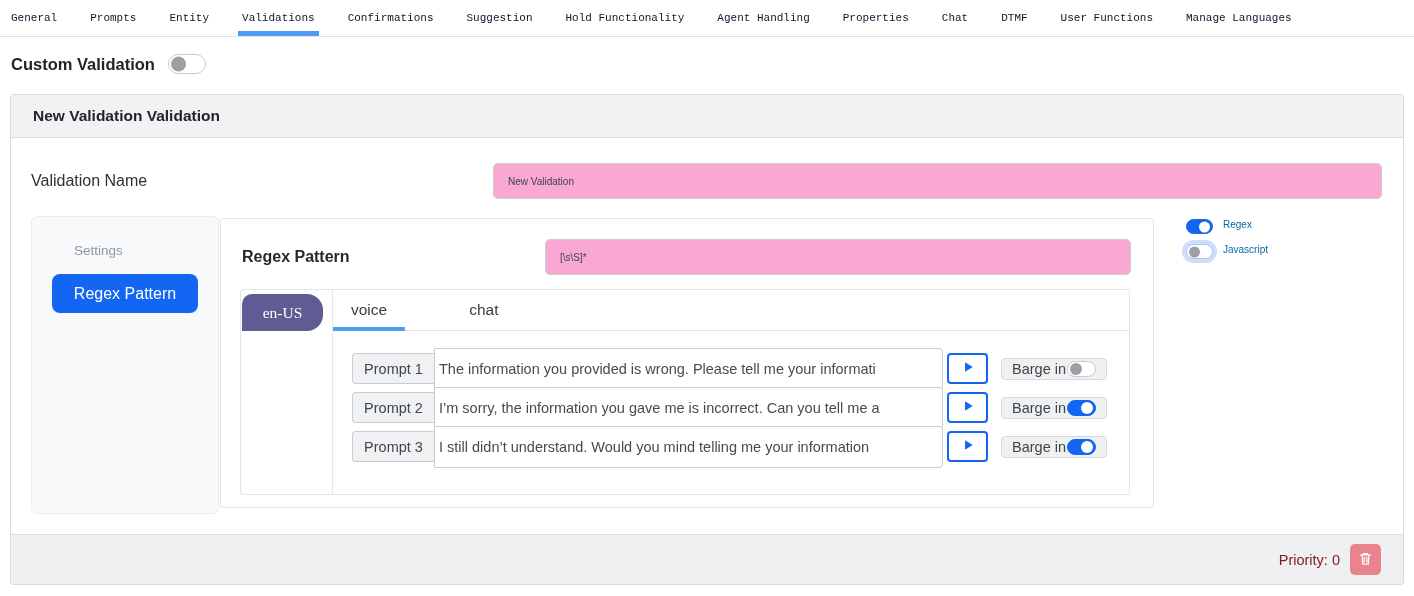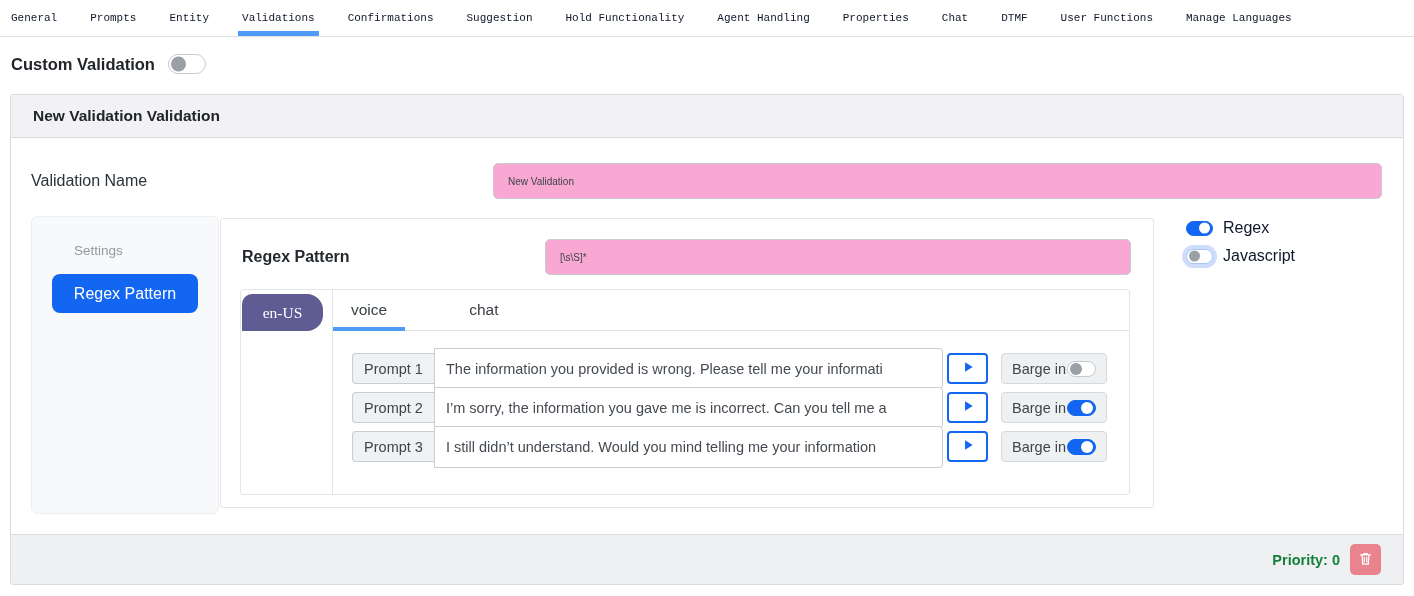--- a/index.html
+++ b/index.html
@@ -79,39 +79,39 @@
     height: 4px; background: #4f9cf6; }
   .spacer-cell { border-right: 1px solid #e3e5e8; }
   .prompts-cell { padding: 22px 0 0 19px; }
 
   
   .prompt-row { display: flex; align-items: center; height: 31px; margin-bottom: 8px; }
   .prompt-addon { width: 82px; height: 31px; background: #f0f1f3; border: 1px solid #c9ccd0;
     border-right: none; border-radius: 4px 0 0 4px; display: flex; align-items: center;
     justify-content: center; font-size: 14.5px; color: #3f454b; }
   .prompt-input { width: 509px; height: 42px; border: 1px solid #c9ccd0;
-    border-radius: 0 4px 4px 0; padding: 0 11px; font-size: 14.5px; color: #454b52;
+    border-radius: 0 4px 4px 0; padding: 0 4px; font-size: 14.5px; color: #454b52;
     font-family: "Liberation Sans", sans-serif; outline: none; background:#fff; }
   .play-btn { width: 41px; height: 31px; margin-left: 4px; border: 2px solid #1266f1;
     border-radius: 4px; background: #fff; display: flex; align-items: center;
     justify-content: center; cursor: pointer; }
-  .barge-group { margin-left: 13px; height: 31px; padding: 0 10px; display: flex;
+  .barge-group { margin-left: 13px; height: 22px; padding: 0 10px; display: flex;
     align-items: center; gap: 1px; background: #eef0f2; border: 1px solid #d6d9dc;
     border-radius: 4px; font-size: 14.5px; color: #3f454b; }
 
   
   .type-toggles { position: absolute; left: 1175px; top: 81px; display: flex;
     flex-direction: column; gap: 10px; }
-  .type-row { display: flex; align-items: center; gap: 10px; font-size: 16px; color: #0f172a; }
+  .type-row { display: flex; align-items: flex-start; gap: 10px; font-size: 10px; color: #0369a1; }
 
   
   .panel-footer { position: absolute; left: 0; right: 0; bottom: 0; height: 50px;
     background: #eff0f2; border-top: 1px solid #dcdee1; display: flex; align-items: center;
     justify-content: flex-end; gap: 10px; padding-right: 22px; border-radius: 0 0 3px 3px; }
-  .priority { font-size: 14.5px; color: #15803d; font-weight: bold; }
+  .priority { font-size: 14.5px; color: #7f1d1d; }
   .trash-btn { width: 31px; height: 31px; background: #e9838e; border: none; border-radius: 5px;
     display: flex; align-items: center; justify-content: center; cursor: pointer; }
 </style>
 </head>
 <body>
 
 <div class="tabbar">
   <div class="tab">General</div>
   <div class="tab">Prompts</div>
   <div class="tab">Entity</div>

